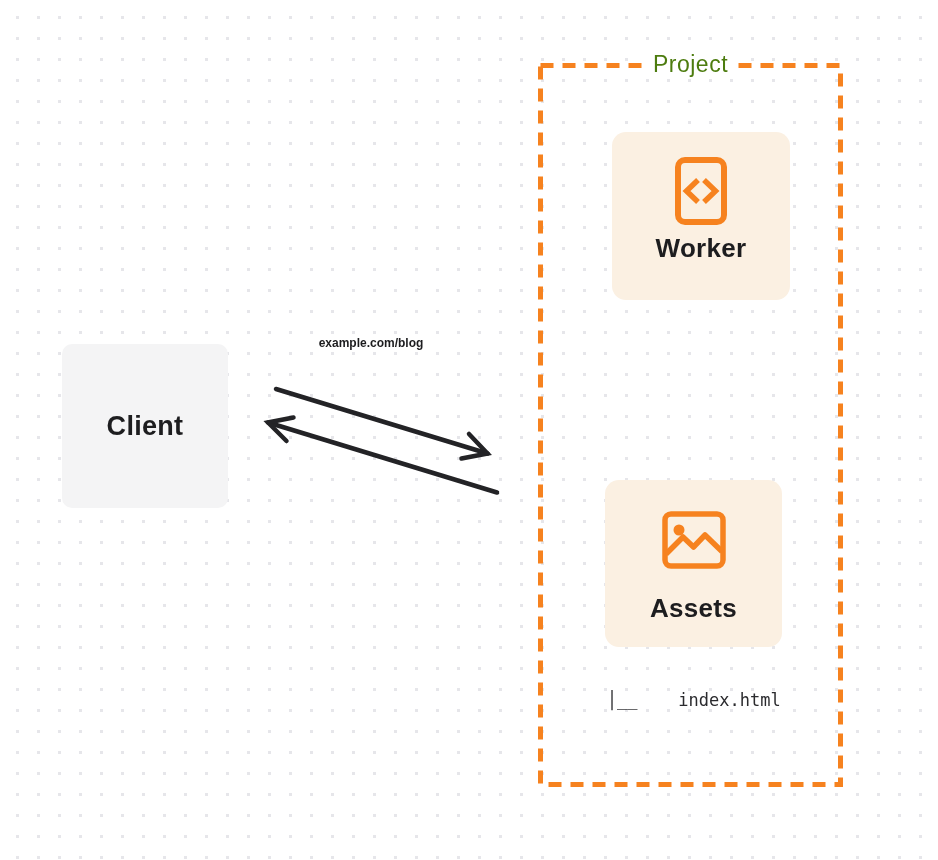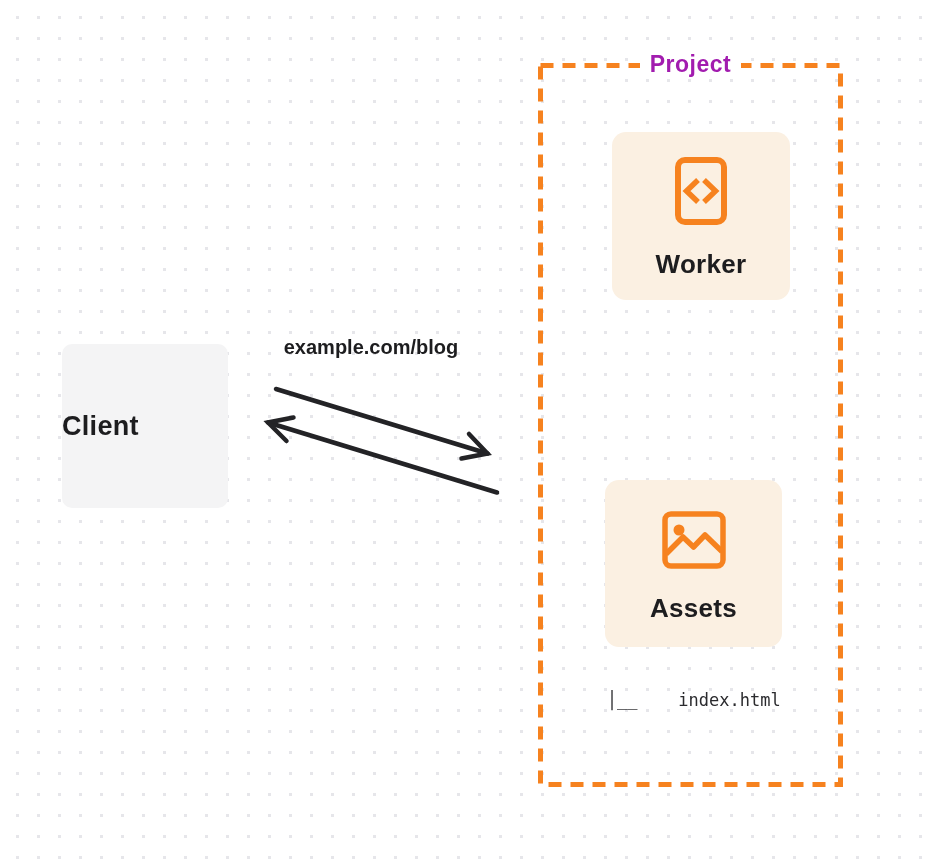--- a/index.html
+++ b/index.html
@@ -19,75 +19,75 @@
   
   .project-border-svg { left: 538px; top: 63px; width: 305px; height: 724px; }
 
   .project-label-row {
     left: 538px; top: 49px; width: 305px;
     text-align: center; line-height: 30px;
   }
   .project-label-row span {
     background: #ffffff;
     padding: 0 10px;
-    color: #a21caf;
+    color: #4d7c0f;
     font-size: 23px;
-    font-weight: bold;
+    font-weight: normal;
     letter-spacing: 0.5px;
   }
 
   
   .card {
     background: #FBF0E2;
     border-radius: 14px;
     display: flex;
     flex-direction: column;
     align-items: center;
   }
   .worker-card { left: 612px; top: 132px; width: 178px; height: 168px; padding-top: 25px; box-sizing: border-box; }
   .assets-card { left: 605px; top: 480px; width: 177px; height: 167px; padding-top: 31px; box-sizing: border-box; }
   .card-label {
     color: #1D1D1F;
     font-size: 26px;
     font-weight: bold;
     letter-spacing: 0.3px;
   }
-  .worker-card .card-label { margin-top: 24px; }
+  .worker-card .card-label { margin-top: 8px; }
   .assets-card .card-label { margin-top: 24px; }
 
   
   .file-tree {
     left: 576px; top: 648px;
     font-family: "DejaVu Sans Mono", monospace;
     font-size: 17px;
     line-height: 21px;
     color: #2B2B2E;
     white-space: pre;
   }
 
   
   .client-box {
     left: 62px; top: 344px; width: 166px; height: 164px;
     background: #F4F4F5;
     border-radius: 10px;
-    display: flex; align-items: center; 
+    display: flex; align-items: center; justify-content: center;
   }
   .client-box span {
     color: #1D1D1F;
     font-size: 27px;
     font-weight: bold;
     letter-spacing: 0.3px;
   }
 
   
   .request-label {
     left: 271px; top: 336px; width: 200px;
     text-align: center;
     color: #1D1D1F;
-    font-size: 20px;
+    font-size: 12px;
     font-weight: bold;
   }
 
   
   .arrows-svg { left: 0; top: 0; width: 938px; height: 860px; pointer-events: none; }
 </style>
 </head>
 <body>
 
 <div class="canvas">

